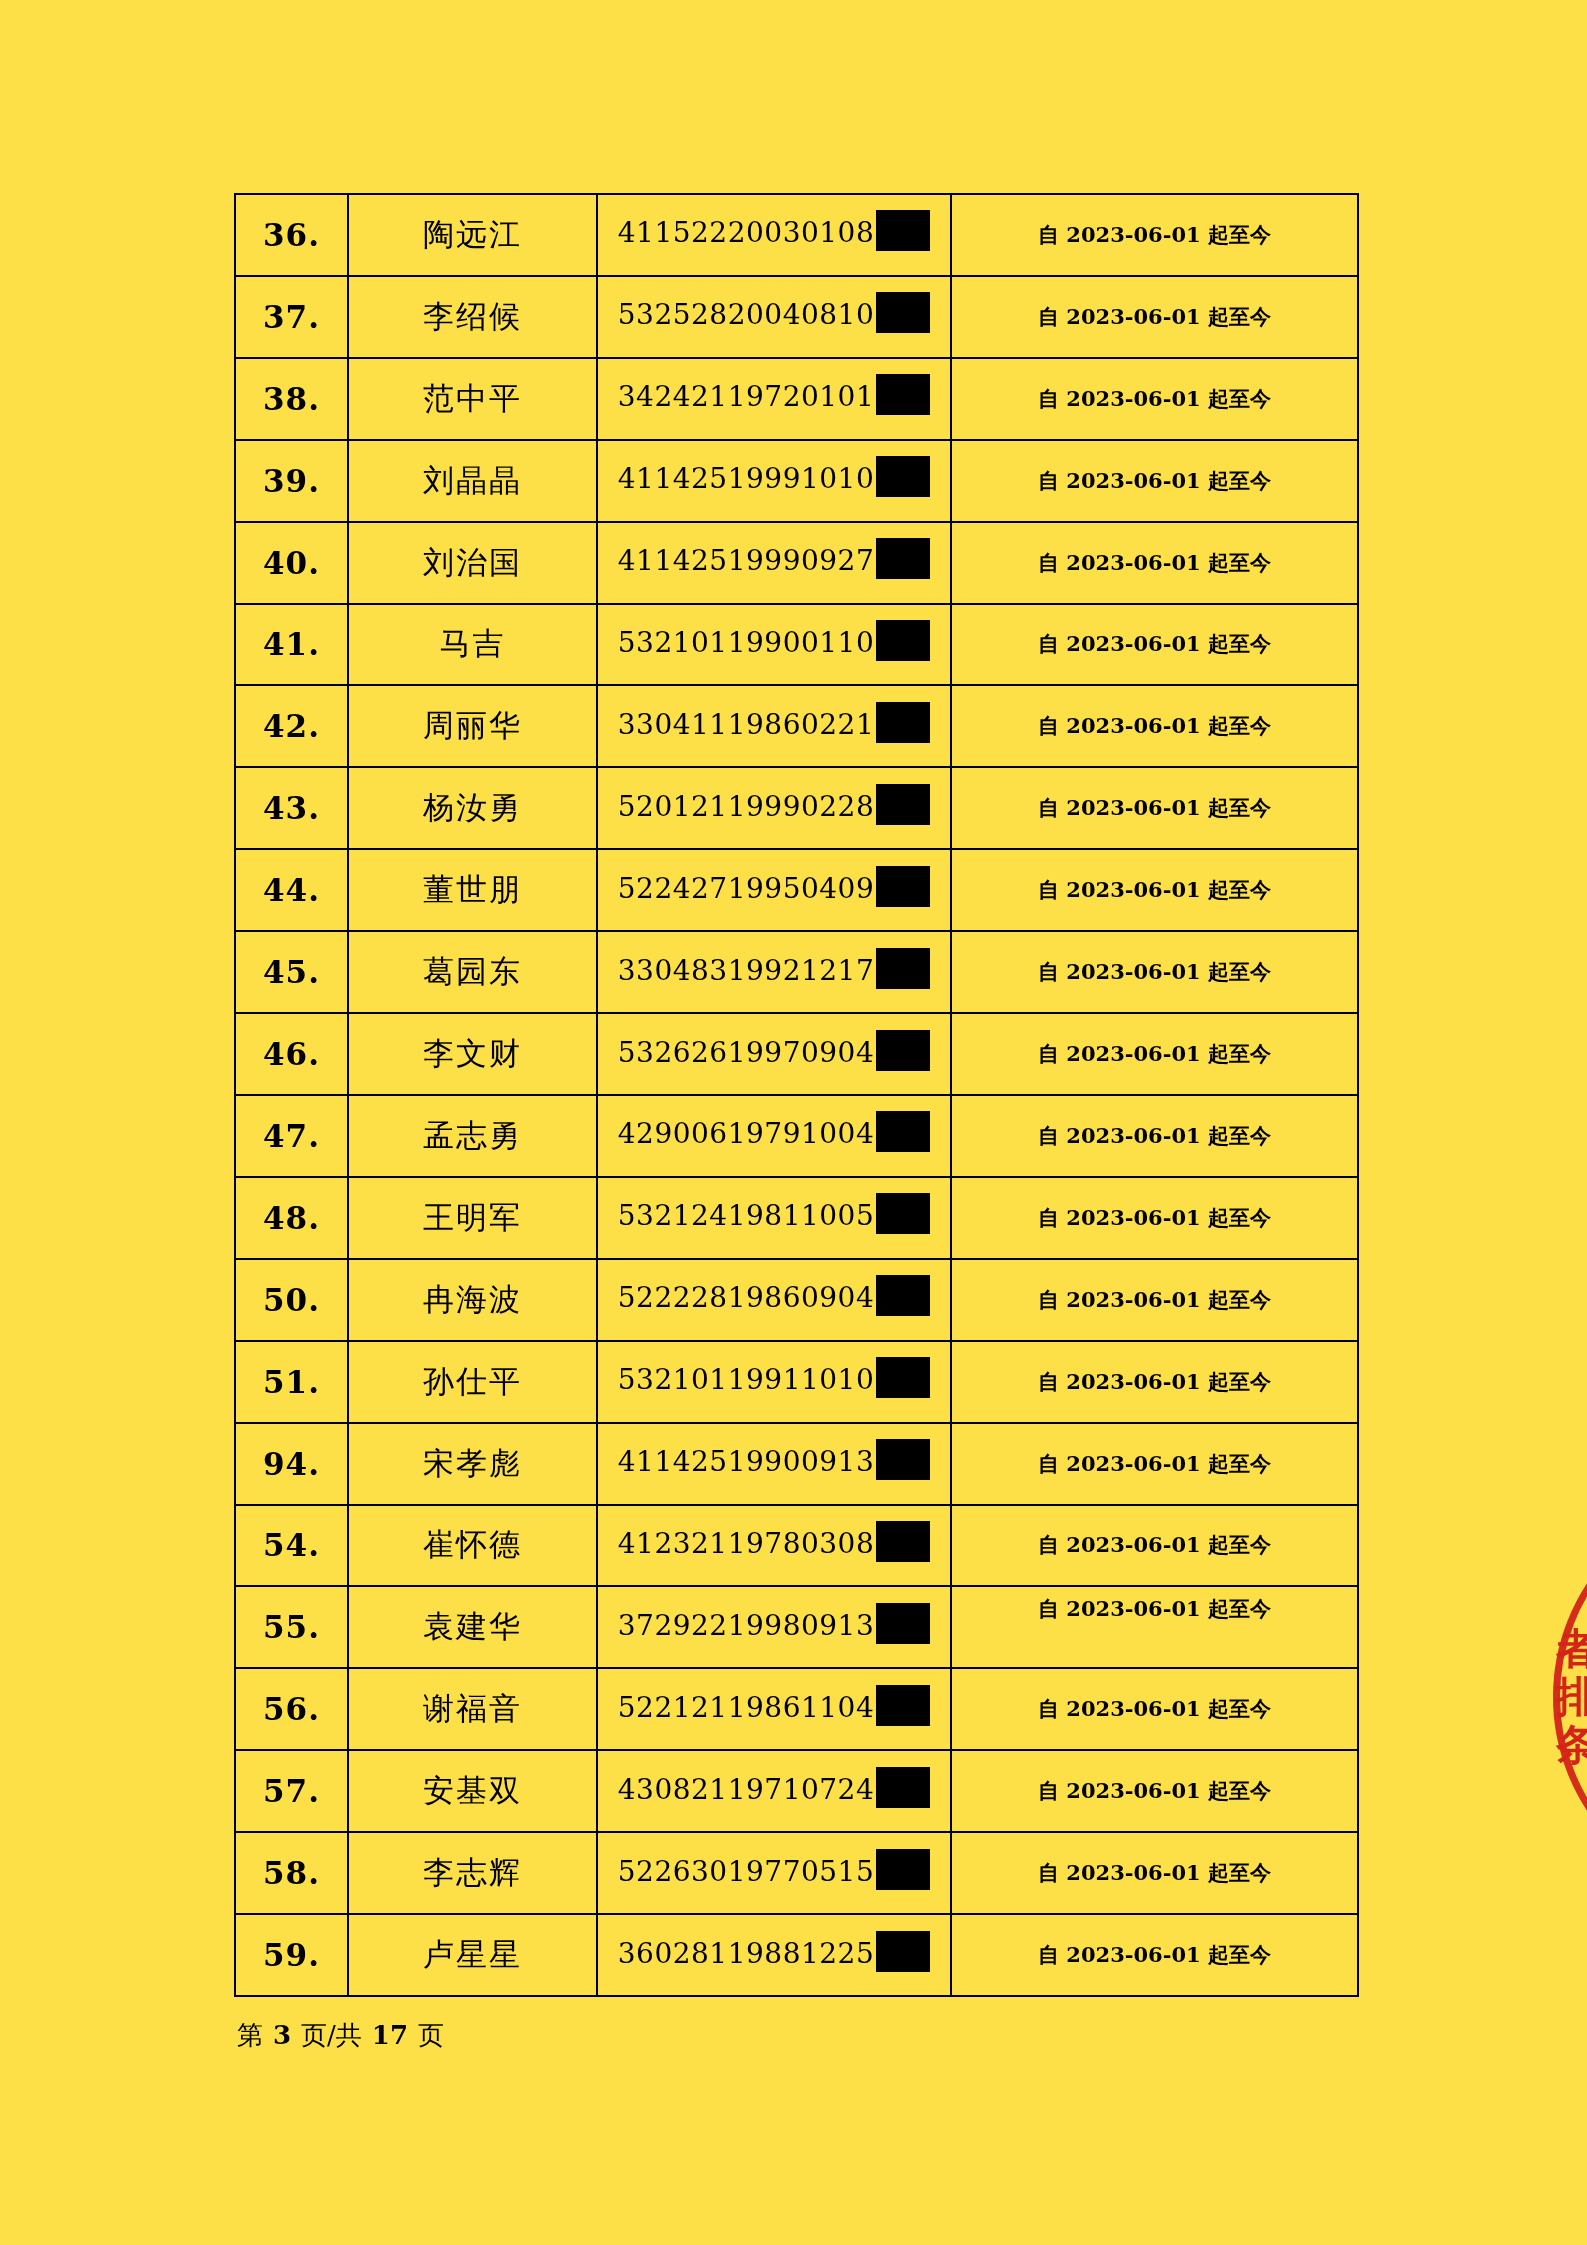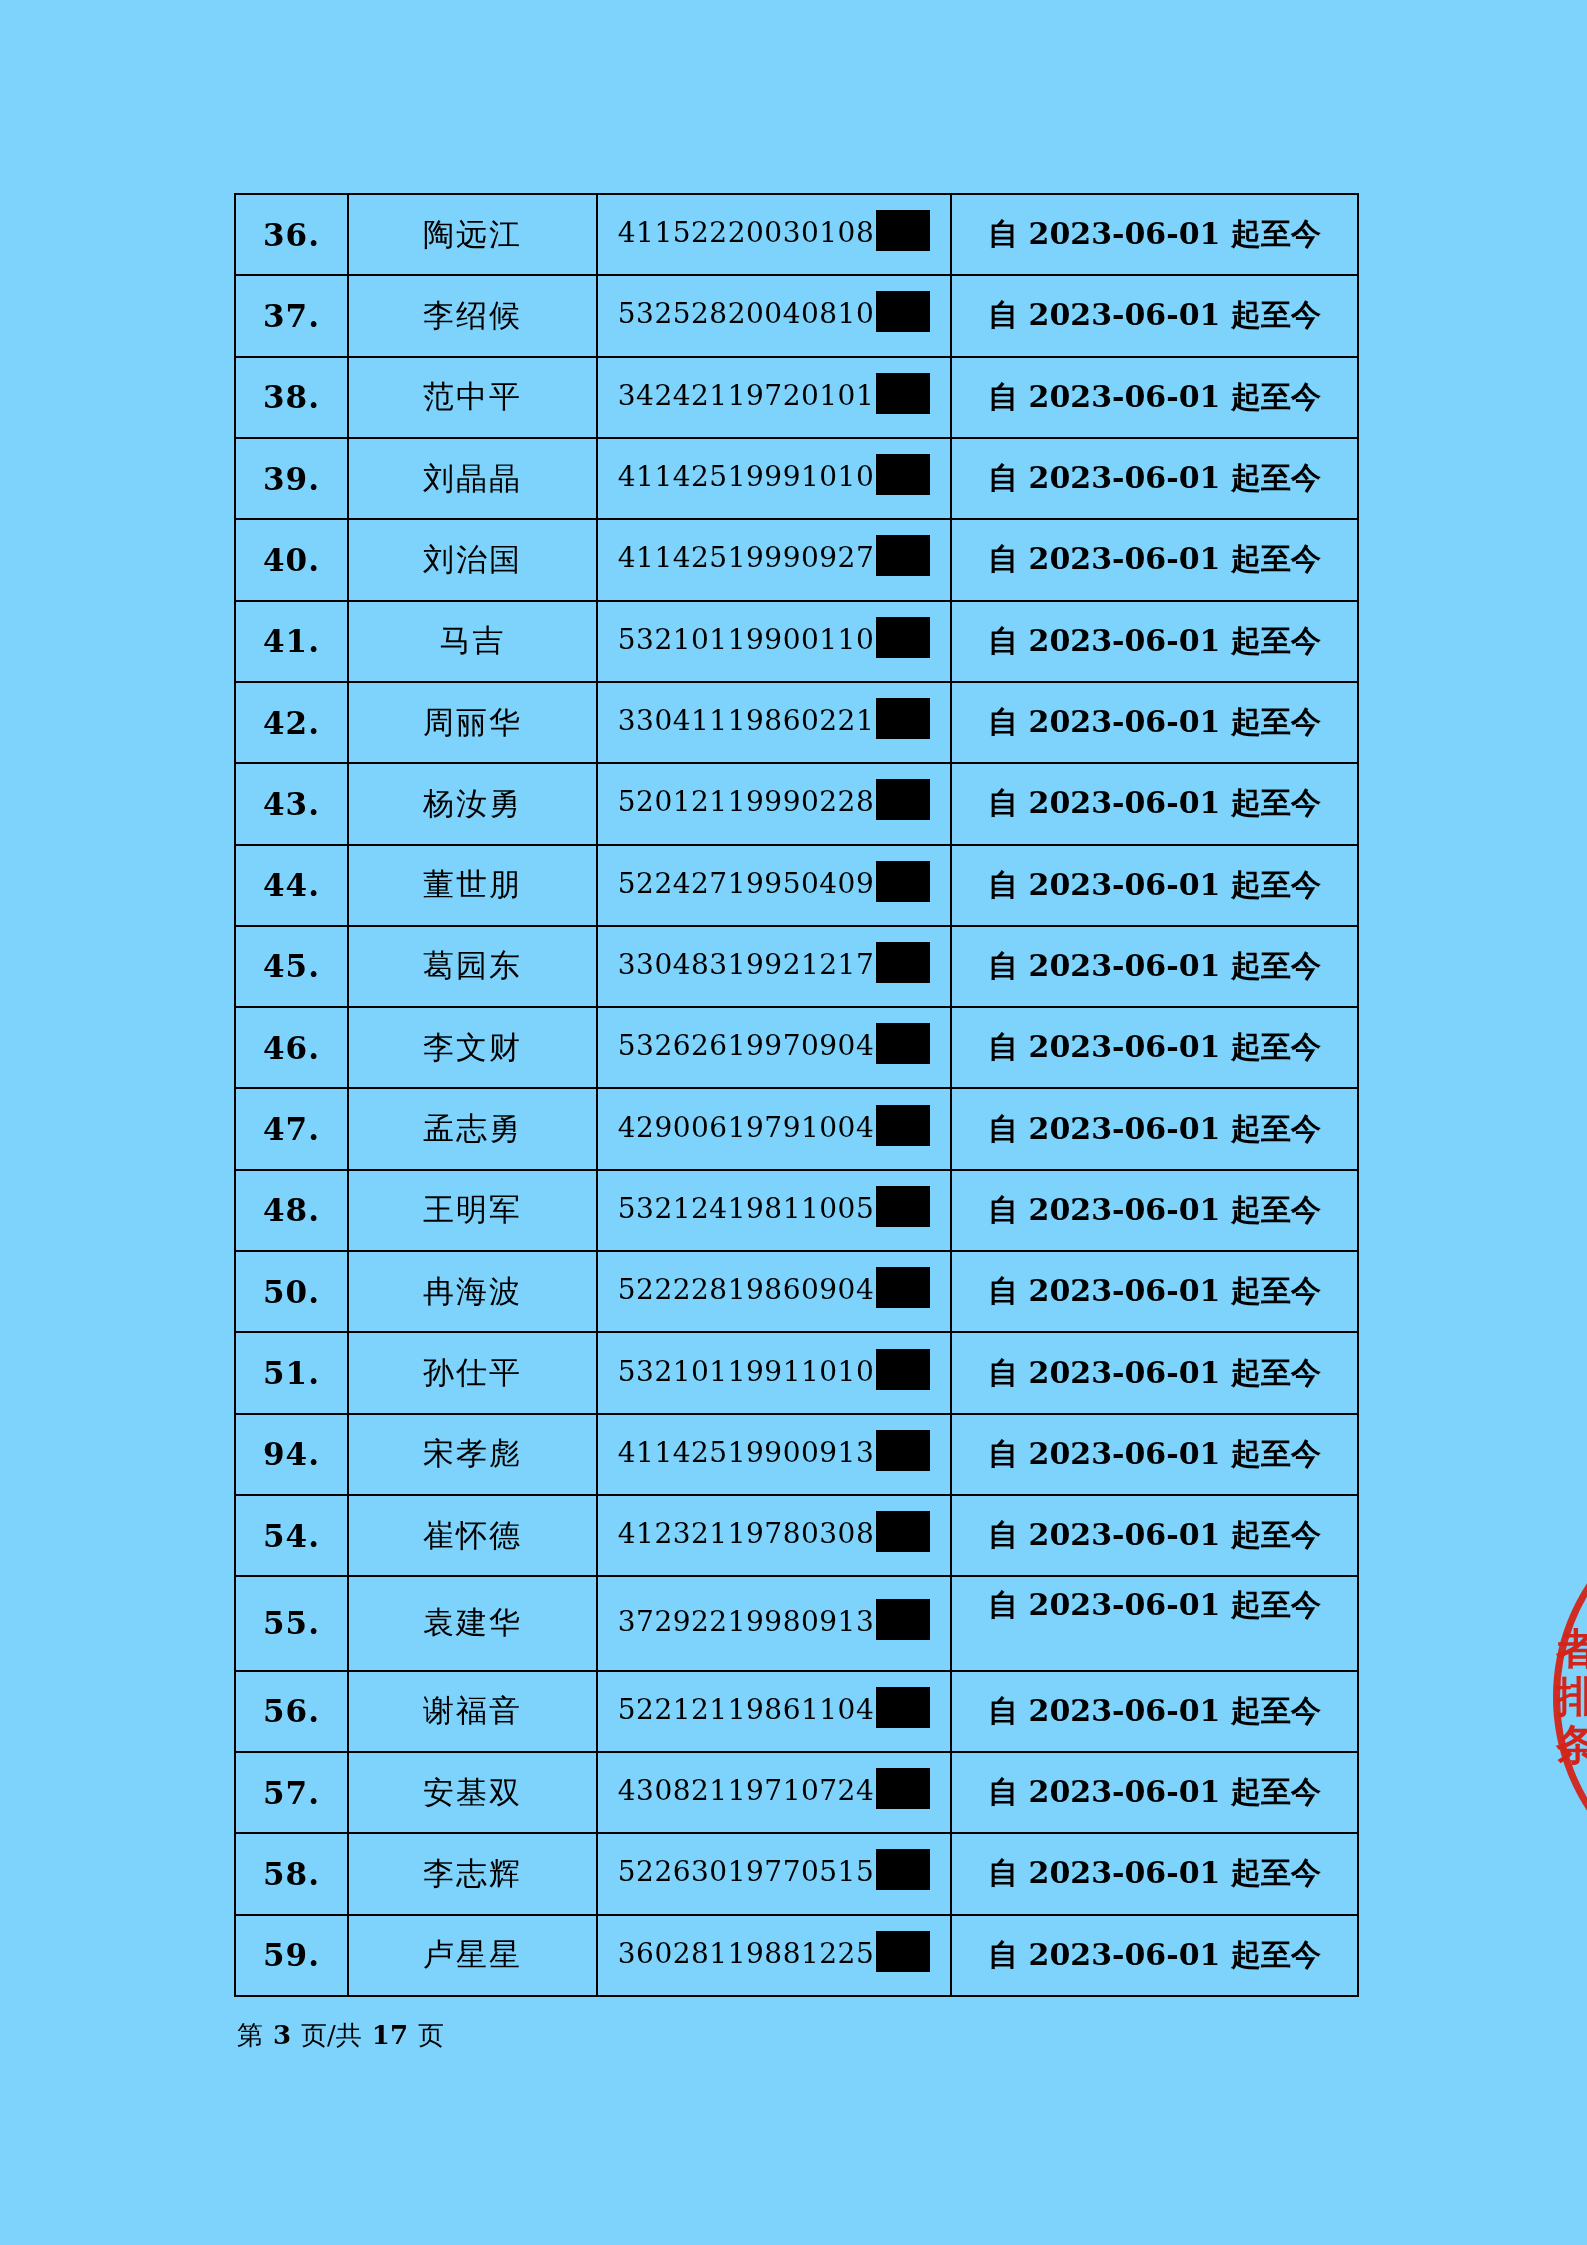--- a/index.html
+++ b/index.html
@@ -4,21 +4,21 @@
 <style>
   html, body {
     margin: 0;
     padding: 0;
     background: #ffffff;
   }
   .page {
     position: relative;
     width: 1587px;
     height: 2245px;
-    background: #7dd3fc;
+    background: #fde047;
     overflow: hidden;
     color: #000;
     font-family: "DejaVu Serif", "Liberation Serif", serif;
   }
 
   
   table.roster {
     position: absolute;
     left: 234px;
     top: 193px;
@@ -53,21 +53,21 @@
   .redaction {
     display: inline-block;
     width: 54px;
     height: 41px;
     background: #000;
     vertical-align: middle;
     margin-left: 2px;
     transform: translateY(-4px);
   }
   td.period {
-    font-size: 30px;
+    font-size: 21px;
     font-weight: bold;
   }
   
   tr.row:nth-child(18) td.period {
     vertical-align: top;
     padding-top: 8px;
   }
 
   
   .footer {

